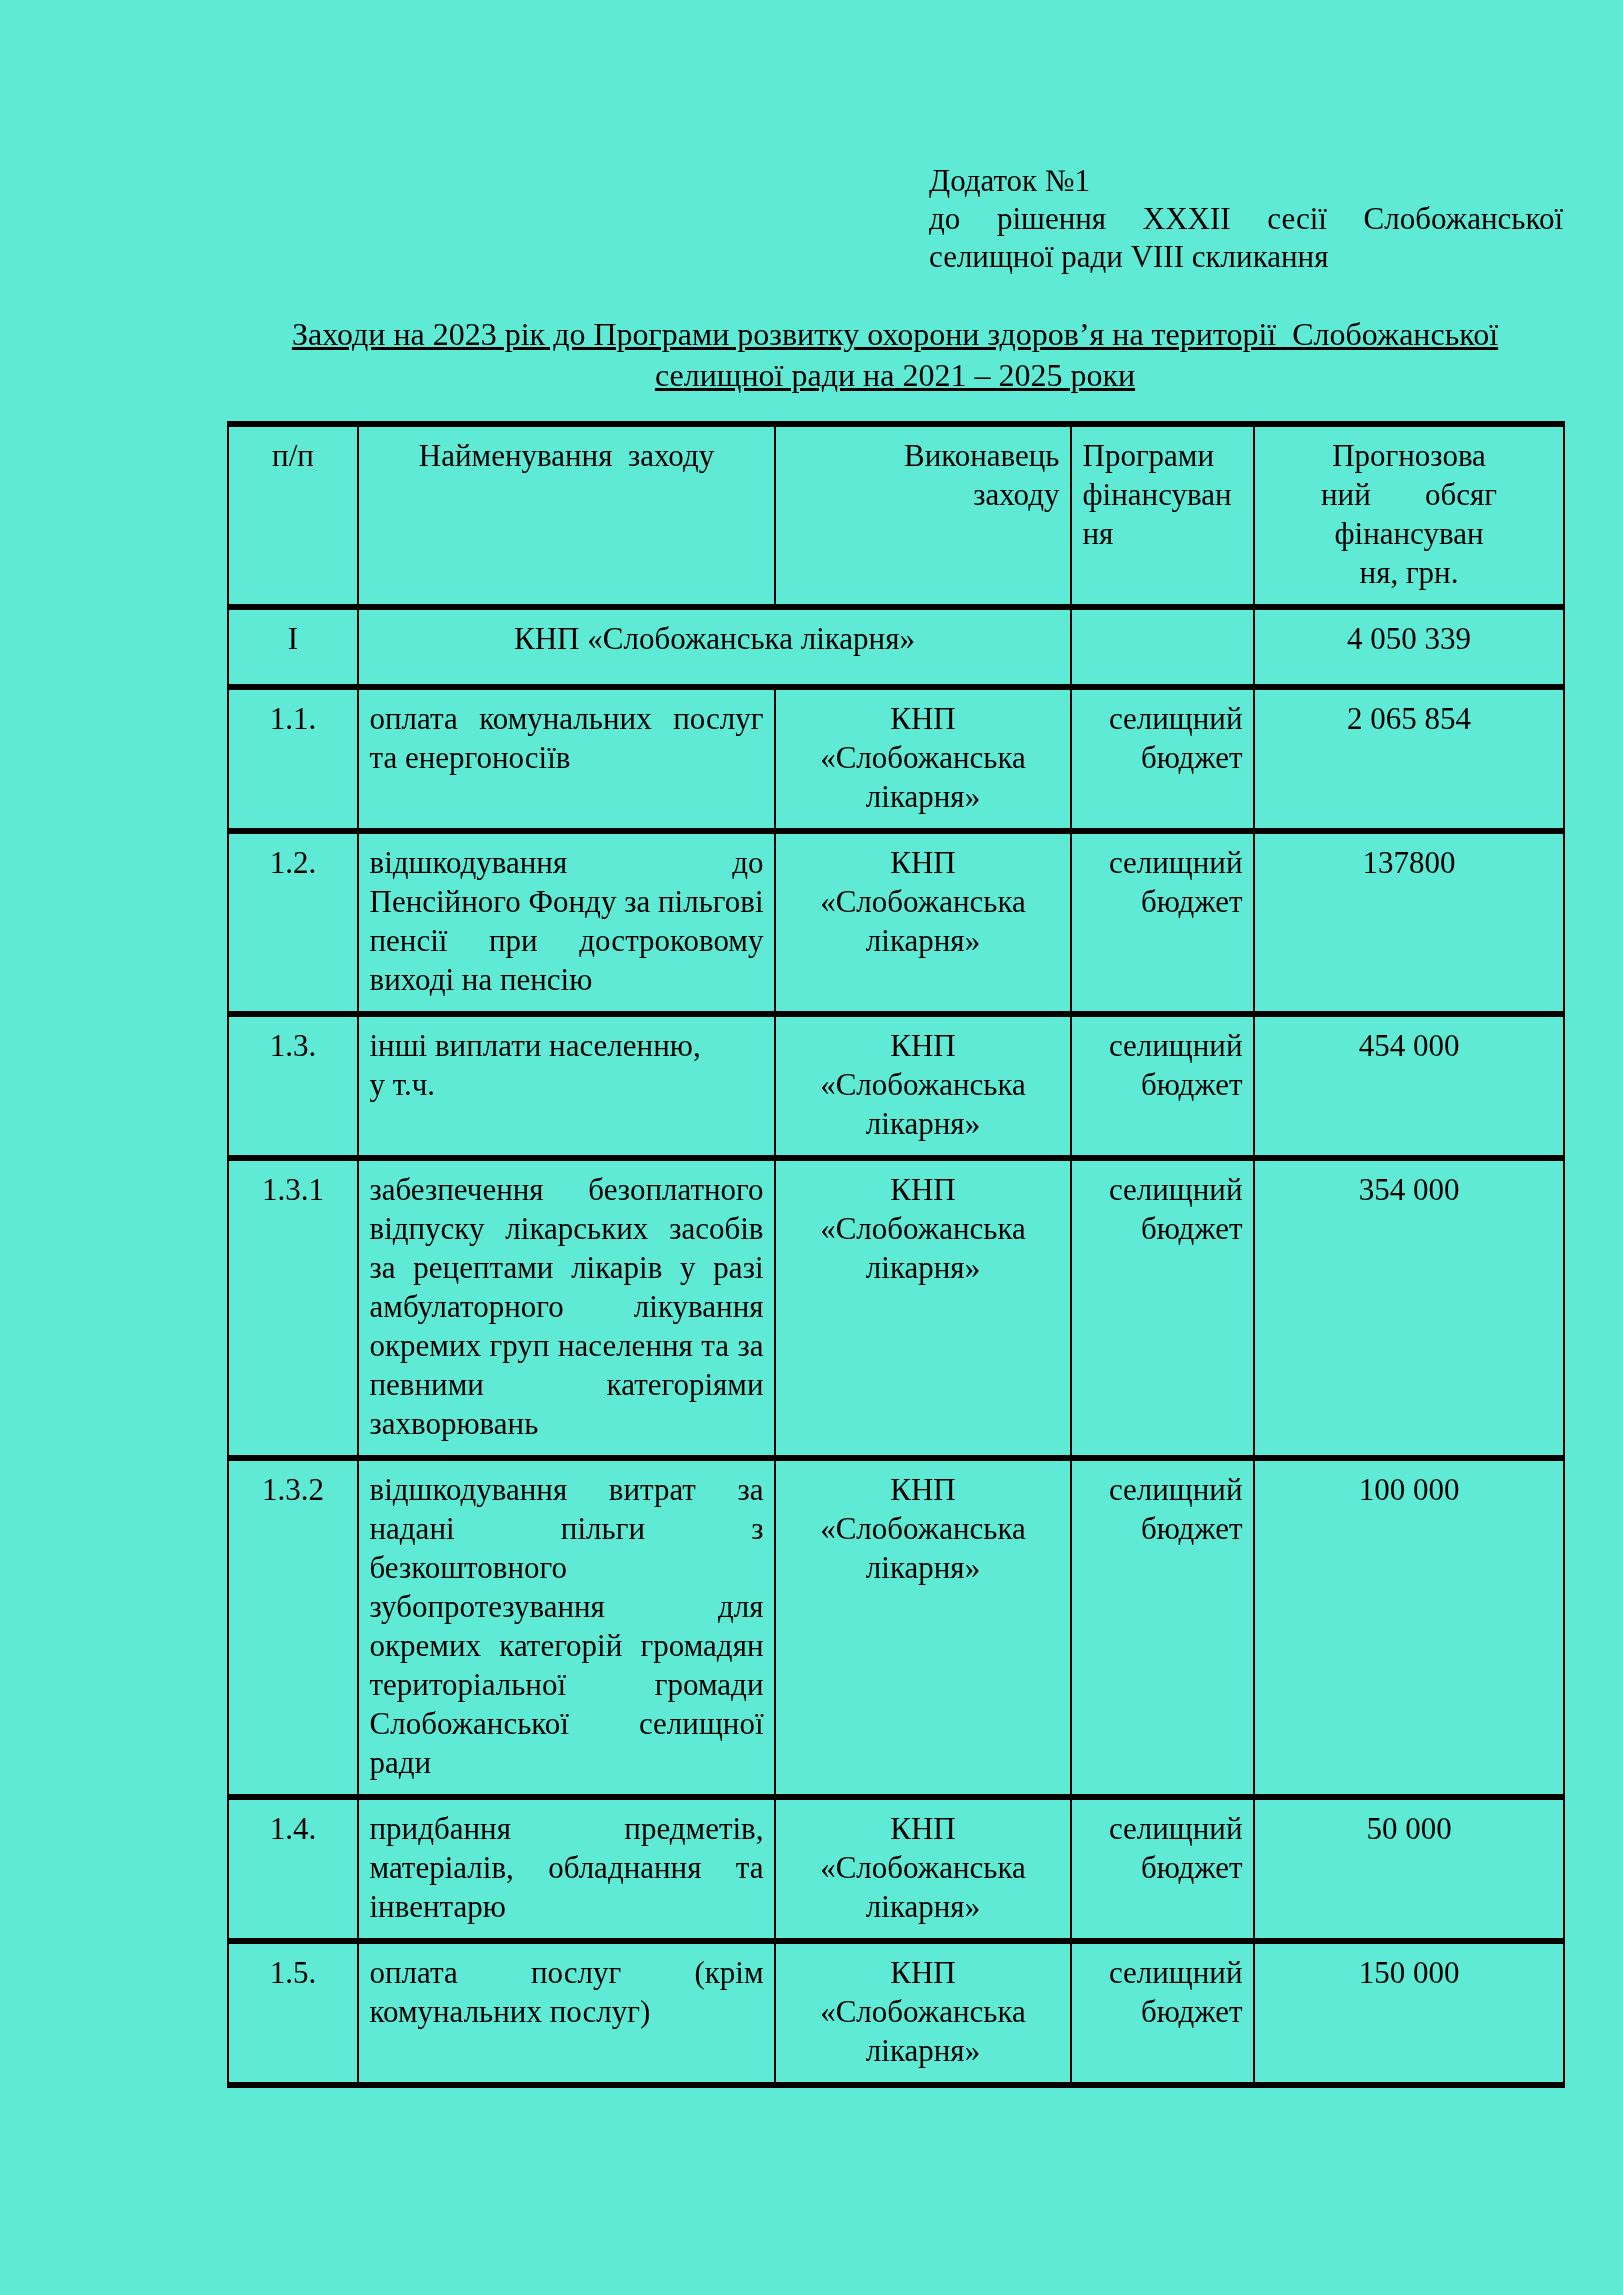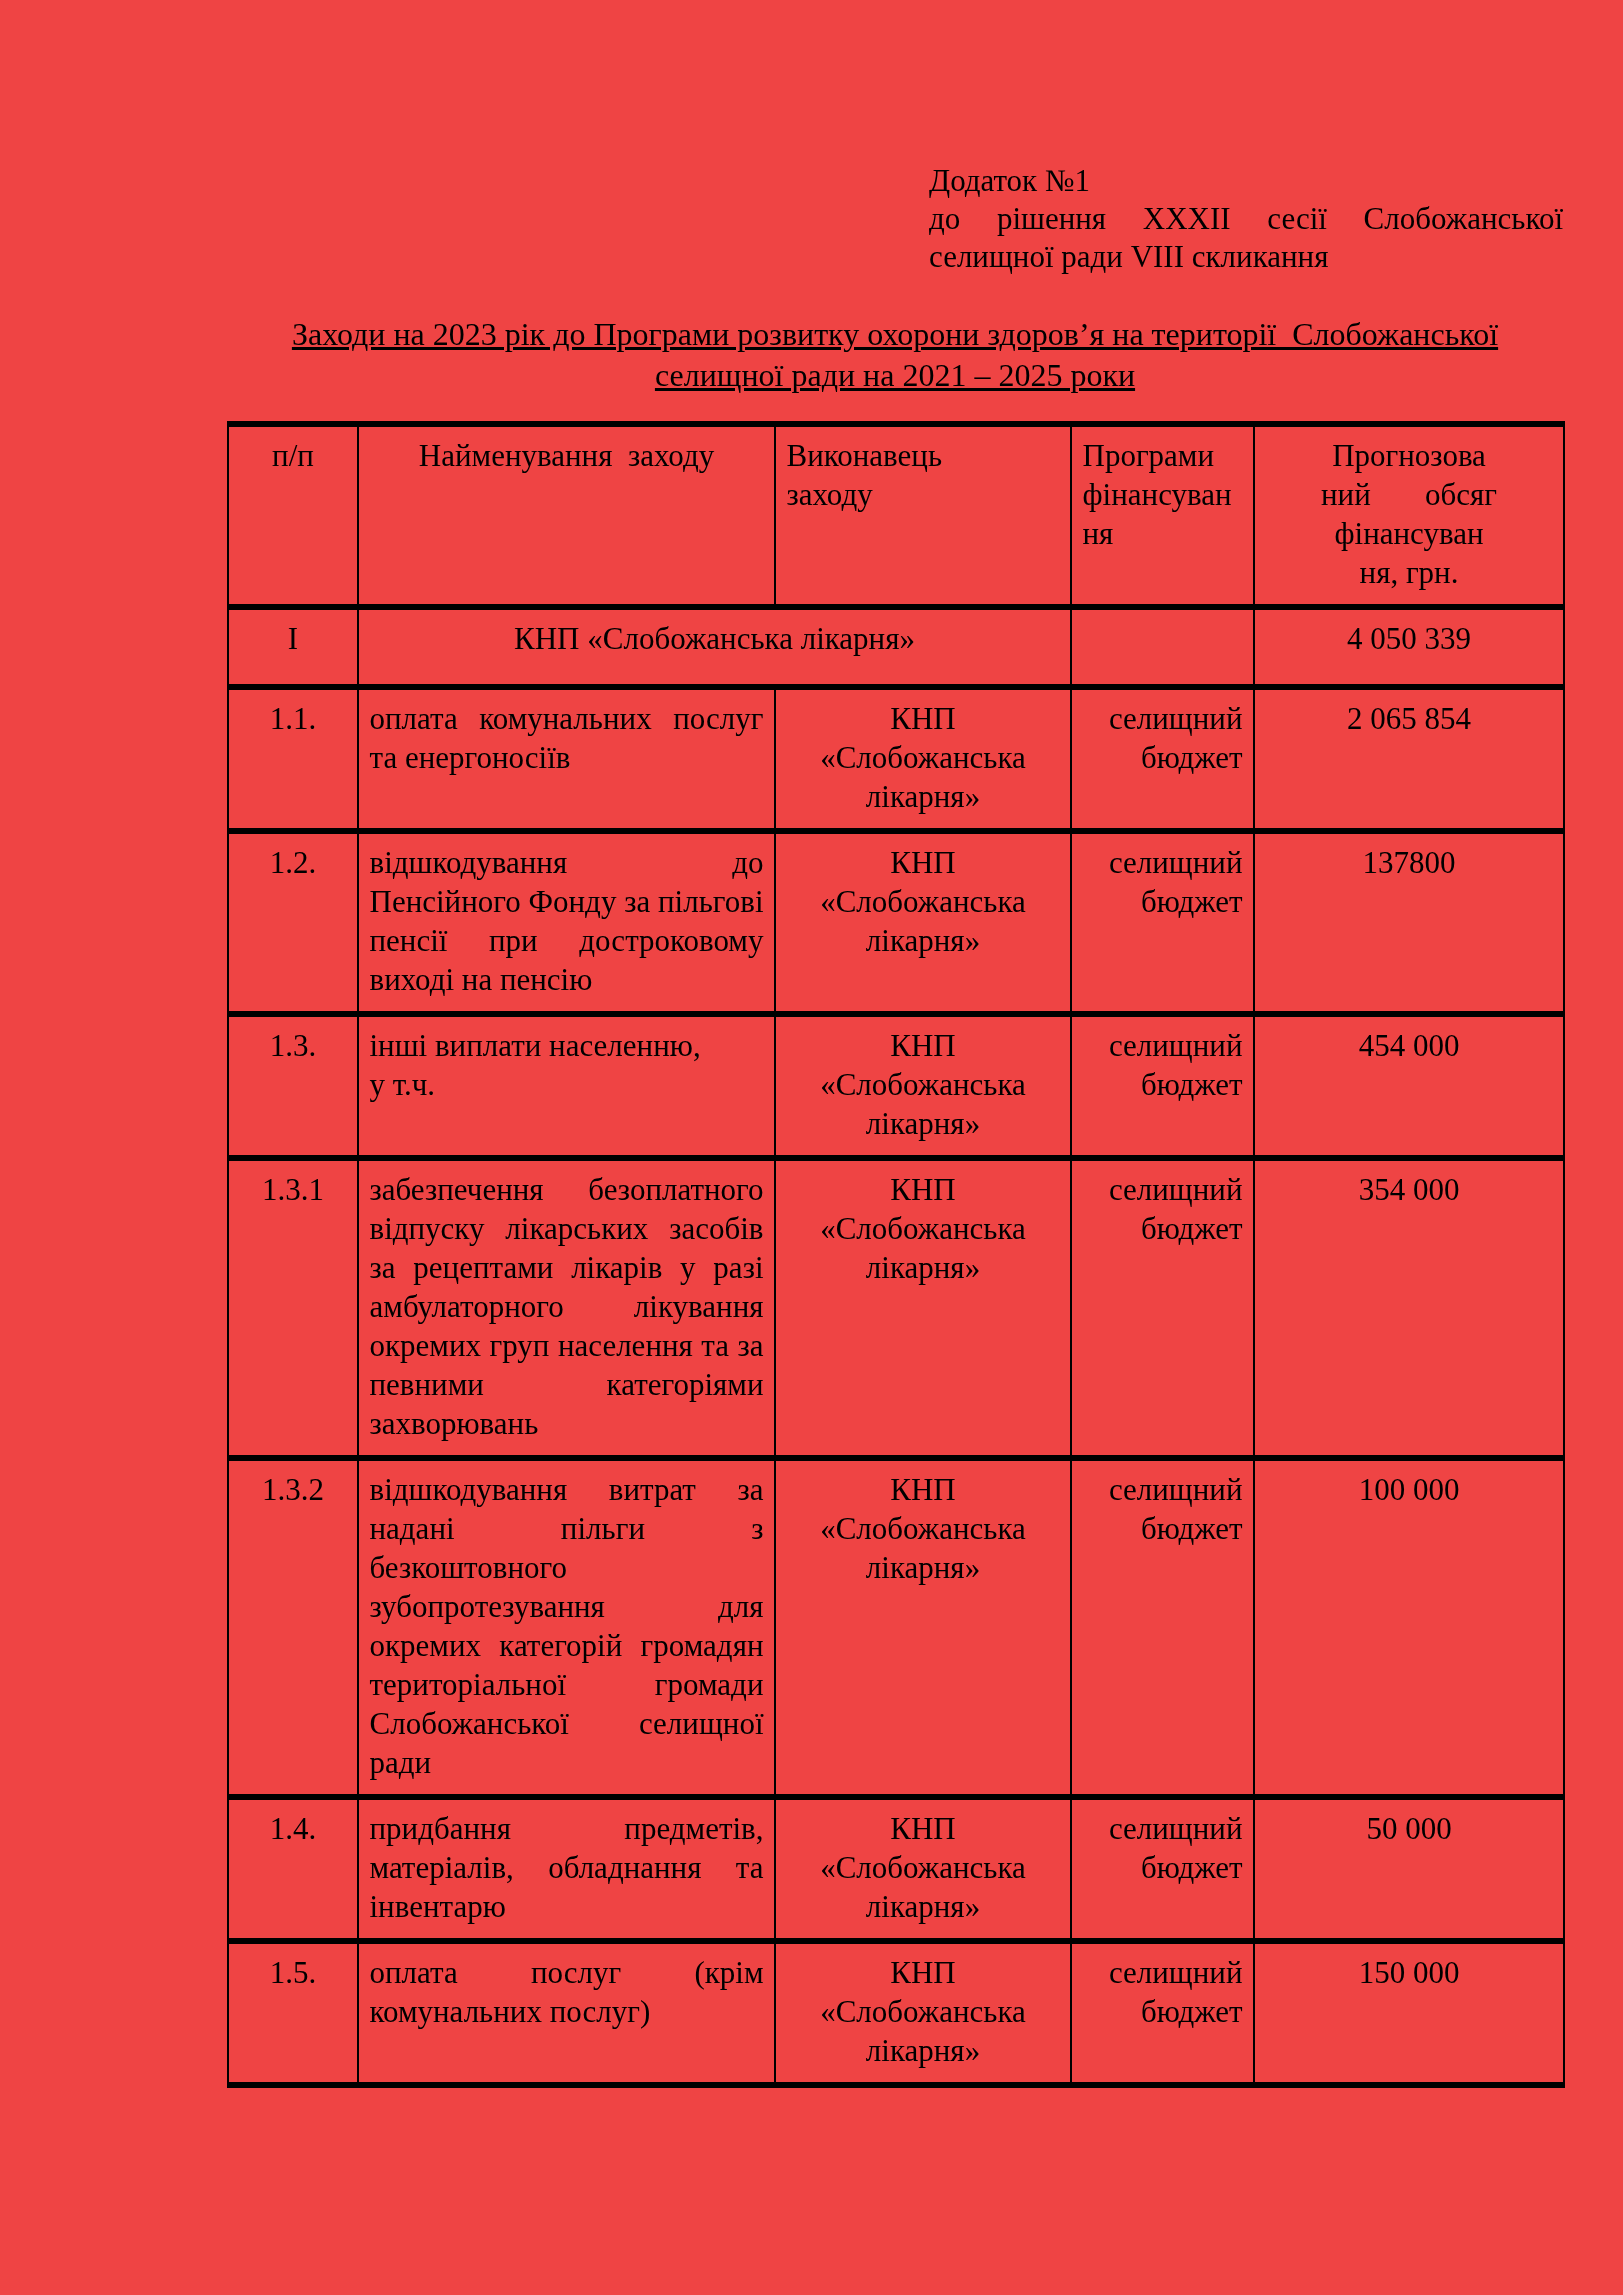--- a/index.html
+++ b/index.html
@@ -11,21 +11,21 @@
     width: 1623px;
     height: 2295px;
     font-family: "Liberation Serif", "DejaVu Serif", serif;
     color: #000000;
   }
   .page {
     position: relative;
     width: 1623px;
     height: 2295px;
     overflow: hidden;
-    background: #ef4444;
+    background: #5eead4;
   }
   
   .appendix {
     margin: 162px 60px 0 929px;
     font-size: 31px;
     line-height: 38px;
     text-align: left;
   }
   .appendix .line-just {
     text-align: justify;
@@ -61,21 +61,21 @@
     border-right: 2.6px solid #000;
     border-top: 6.5px solid #000;
     border-bottom: 6.5px solid #000;
     vertical-align: top;
     padding: 9.2px 10.5px 11.8px 10.5px;
     font-weight: normal;
   }
   
   th.h-num  { text-align: center; }
   th.h-name { text-align: center; }
-  th.h-exec { text-align: left; white-space: pre-line; }
+  th.h-exec { text-align: right; white-space: pre-line; }
   th.h-src  { text-align: left;   white-space: pre-line; padding-left: 7.9px; }
   th.h-amt  { text-align: center;   white-space: pre-line; padding-left: 9.2px; }
   
   td.num  { text-align: center; }
   td.name { text-align: justify; white-space: pre-line; padding-left: 11.8px; }
   td.exec { text-align: center;  white-space: pre-line; }
   td.src  { text-align: right;    white-space: pre-line; padding-left: 9.2px; }
   td.amt  { text-align: center; }
   
   tr.section-row td { padding-bottom: 26px; }

